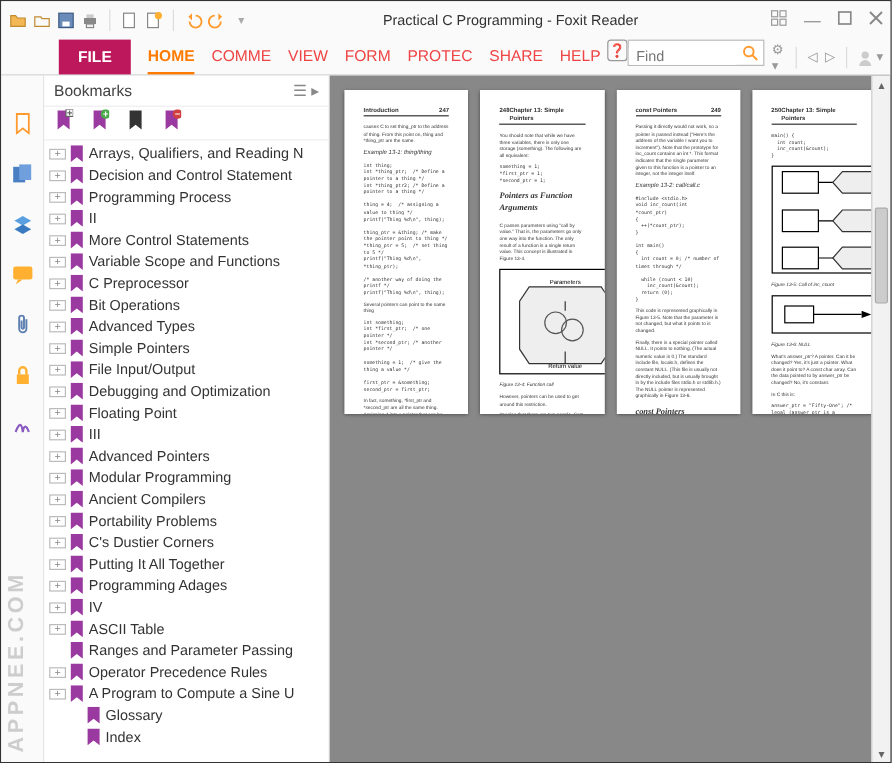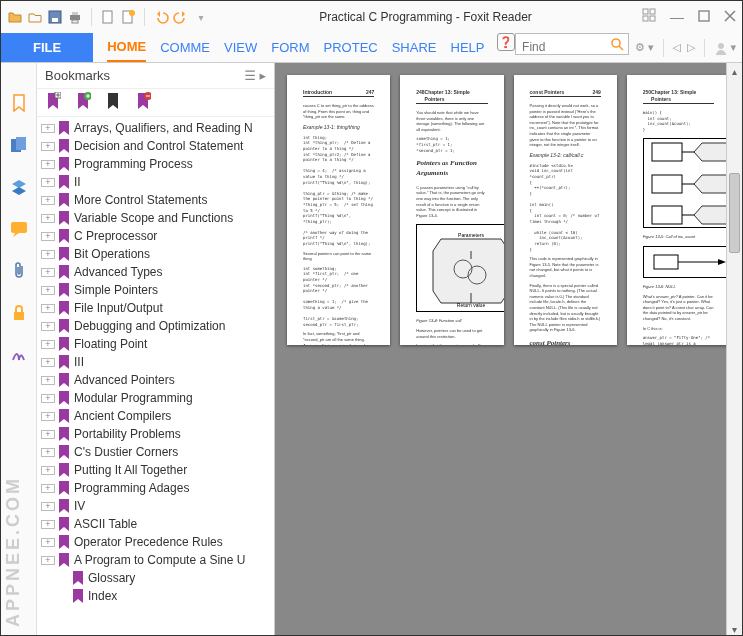--- a/index.html
+++ b/index.html
@@ -7,23 +7,23 @@
 
 
 .titlebar { height: 32px; display: flex; align-items: center; padding: 0 6px; background: #fafafa; }
 .titlebar .tb-left { display: flex; gap: 4px; align-items: center; }
 .titlebar .tb-title { flex: 1; text-align: center; font-size: 12px; color: #333; }
 .titlebar .tb-right { display: flex; gap: 14px; align-items: center; color: #888; }
 .tb-icon { width: 16px; height: 16px; display: inline-flex; align-items: center; justify-content: center; }
 
 
 .ribbon { height: 30px; display: flex; align-items: stretch; background: #fafafa; border-bottom: 1px solid #ccc; }
-.file-tab { background: #3b82f6; color: #fff; font-size: 13px; font-weight: 600; padding: 0 32px; display: flex; align-items: center; }
-.tabs { display: flex; align-items: center; gap: 14px; margin-left: 14px; flex: 1; }
-.tab { font-size: 13px; color: #3b82f6; padding: 6px 0; cursor: pointer; }
+.file-tab { background: #be185d; color: #fff; font-size: 13px; font-weight: 600; padding: 0 16px; display: flex; align-items: center; margin-left: 48px; }
+.tabs { display: flex; align-items: flex-start; gap: 14px; margin-left: 14px; flex: 1; }
+.tab { font-size: 13px; color: #ef4444; padding: 6px 0; cursor: pointer; }
 .tab.active { color: #ff7b00; border-bottom: 2px solid #ff7b00; font-weight: 600; }
 .help-icon { width: 18px; height: 18px; border: 1px solid #999; border-radius: 3px; display: flex; align-items: center; justify-content: center; font-size: 11px; color: #777; margin-left: 6px; }
 .search-box { display: flex; align-items: flex-end; border: 1px solid #bbb; height: 22px; background: #fff; margin-right: 6px; }
 .search-box input { border: none; outline: none; width: 90px; font-size: 12px; padding: 0 6px; color: #888; }
 .search-box .srch-btn { width: 22px; height: 20px; display: flex; align-items: center; justify-content: center; color: #ff9a2e; }
 .rib-right { display: flex; gap: 6px; align-items: center; color: #999; font-size: 11px; margin-right: 6px; }
 .rib-sep { width: 1px; height: 18px; background: #ddd; margin: 0 3px; }
 
 
 .content { display: flex; height: calc(636px - 62px); }
@@ -442,20 +442,29 @@
         <div class="bm-item">
           <span class="bm-expand">+</span>
           <span class="bm-ribbon">
             <svg width="12" height="14">
               <path d="M1 0h10v14l-5-4-5 4z" fill="#9a3aa0"></path>
             </svg>
           </span>
           <span>ASCII Table</span>
         </div>
         <div class="bm-item">
+          <span class="bm-blank"></span>
+          <span class="bm-ribbon">
+            <svg width="12" height="14">
+              <path d="M1 0h10v14l-5-4-5 4z" fill="#9a3aa0"></path>
+            </svg>
+          </span>
+          <span> Ranges and Parameter Passing</span>
+        </div>
+        <div class="bm-item">
           <span class="bm-expand">+</span>
           <span class="bm-ribbon">
             <svg width="12" height="14">
               <path d="M1 0h10v14l-5-4-5 4z" fill="#9a3aa0"></path>
             </svg>
           </span>
           <span>Operator Precedence Rules</span>
         </div>
         <div class="bm-item">
           <span class="bm-expand">+</span>

